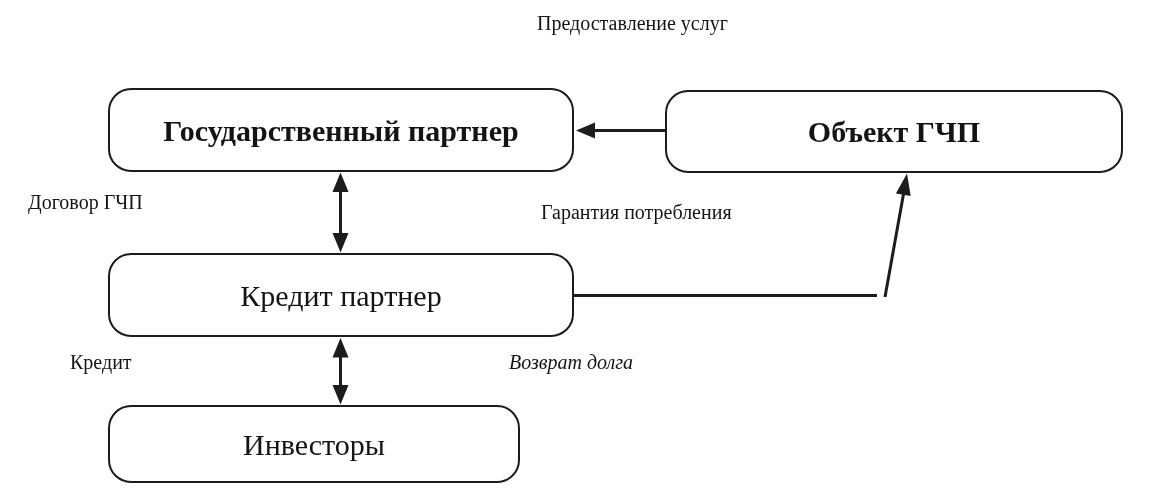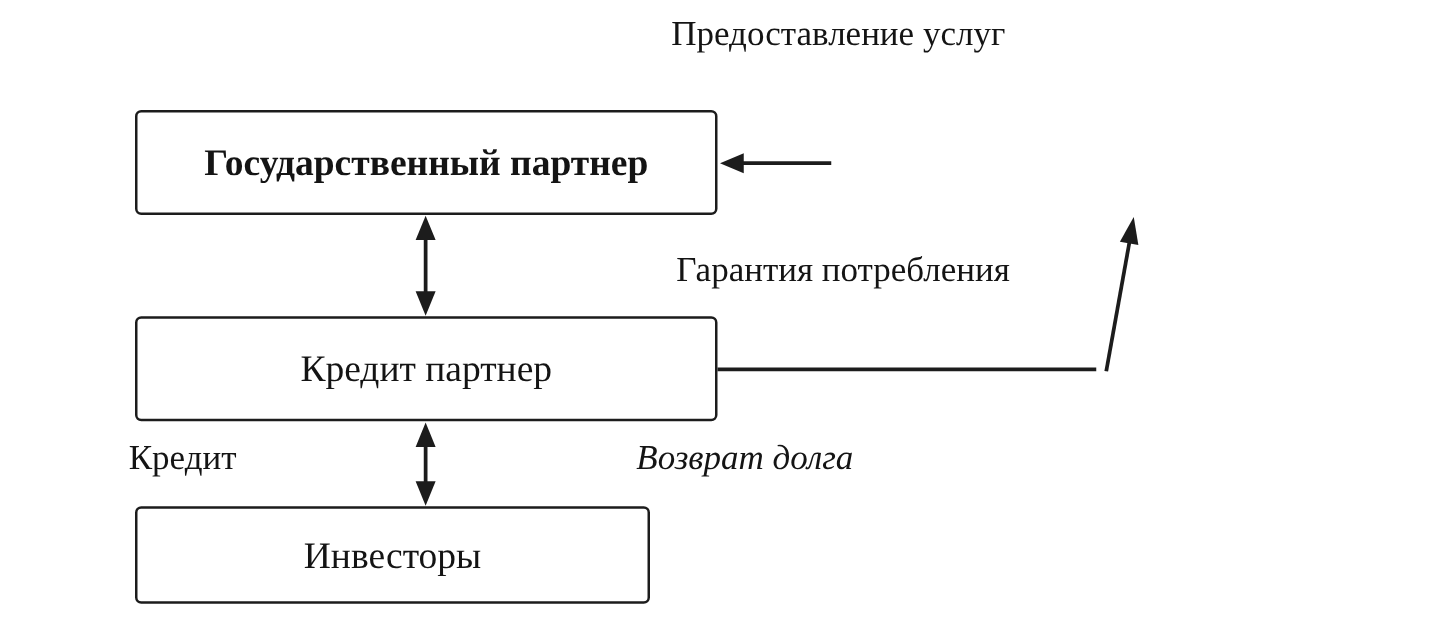--- a/index.html
+++ b/index.html
@@ -14,73 +14,77 @@
     background: #ffffff;
     font-family: "Liberation Serif", "DejaVu Serif", serif;
     color: #141414;
     overflow: hidden;
   }
   .node {
     position: absolute;
     box-sizing: border-box;
     background: #ffffff;
     border: 2.5px solid #1c1c1c;
-    border-radius: 5px;
+    border-radius: 23px;
     display: flex;
     align-items: center;
     justify-content: center;
     font-size: 30px;
     line-height: 1.1;
     text-align: center;
     white-space: nowrap;
   }
   .node--bold { font-weight: 700; }
   .node--state    { left: 108px; top:  88px; width: 466px; height: 84px; }
   .node--object   { left: 665px; top:  90px; width: 458px; height: 83px; }
   .node--private  { left: 108px; top: 253px; width: 466px; height: 84px; }
   .node--investors{ left: 108px; top: 405px; width: 412px; height: 78px; }
   .edge-label {
     position: absolute;
-    font-size: 28px;
+    font-size: 20px;
     line-height: 1.15;
     white-space: nowrap;
   }
   .edge-label--services  { left: 537px; top:  12px; }
   .edge-label--agreement { left:  28px; top: 191px; }
   .edge-label--guarantee { left: 541px; top: 201px; }
-  .edge-label--credit    { left:  103px; top: 351px; text-align: center; }
+  .edge-label--credit    { left:  70px; top: 351px; text-align: center; }
   .edge-label--debt      { left: 509px; top: 351px; font-style: italic; }
   .wires {
     position: absolute;
     left: 0;
     top: 0;
     pointer-events: none;
   }
   .wires line { stroke: #1c1c1c; stroke-width: 3; }
   .wires polygon { fill: #1c1c1c; stroke: none; }
 </style>
 </head>
 <body>
 
 <div class="canvas">
 
   <div class="node node--bold node--state">
     <span>Государственный партнер</span>
   </div>
 
+  <div class="node node--bold node--object">
+    <span>Объект ГЧП</span>
+  </div>
 
   <div class="node node--private">
     <span>Кредит партнер</span>
   </div>
 
   <div class="node node--investors">
     <span>Инвесторы</span>
   </div>
 
   <div class="edge-label edge-label--services">Предоставление услуг</div>
+  <div class="edge-label edge-label--agreement">Договор ГЧП</div>
   <div class="edge-label edge-label--guarantee">Гарантия потребления</div>
   <div class="edge-label edge-label--credit">Кредит</div>
   <div class="edge-label edge-label--debt">Возврат долга</div>
 
   <svg class="wires" width="1151" height="501" viewBox="0 0 1151 501" aria-hidden="true">
 
     <g>
       <line x1="593" y1="130.5" x2="665" y2="130.5"></line>
       <polygon points="576,130.5 595,122.5 595,138.5"></polygon>
     </g>

